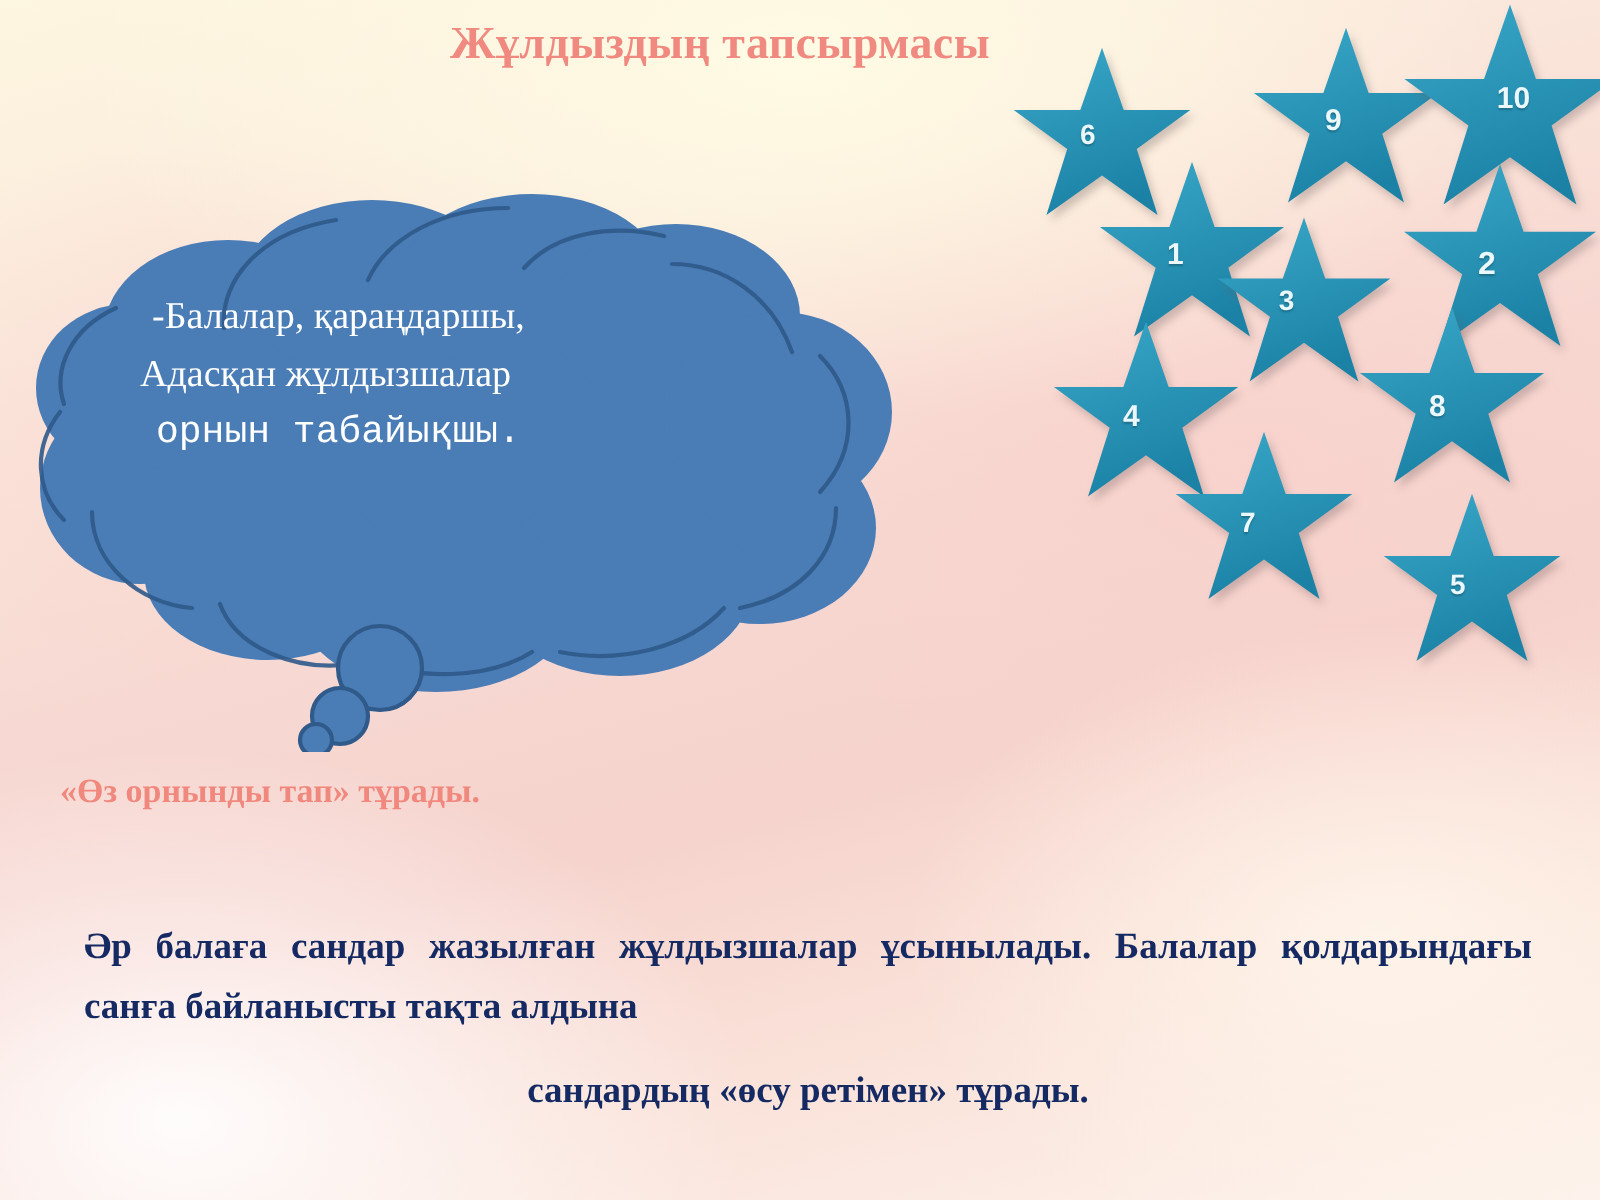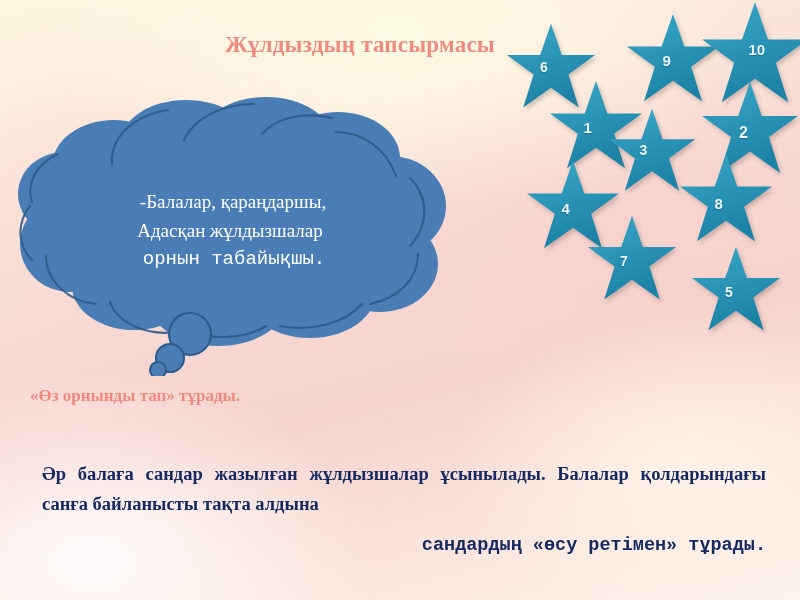--- a/index.html
+++ b/index.html
@@ -24,21 +24,21 @@
       radial-gradient(ellipse 520px 260px at 400px 30px, rgba(255,252,228,0.95) 0%, rgba(255,250,225,0.0) 70%),
       radial-gradient(ellipse 300px 200px at 120px 210px, rgba(250,212,205,0.55) 0%, rgba(250,212,205,0.0) 70%),
       radial-gradient(ellipse 420px 250px at 620px 230px, rgba(250,208,203,0.55) 0%, rgba(250,208,203,0.0) 72%),
       linear-gradient(165deg, #fdf6e0 0%, #fbe9dd 22%, #f7d8d2 46%, #f6d3cd 62%, #fae3da 80%, #fdf3ec 100%);
   }
 
   
   #title {
     position: absolute;
     left: 0;
-    top: 32px;
+    top: 9px;
     width: 720px;
     text-align: center;
     font-size: 23px;
     font-weight: bold;
     color: #f08a80;
     letter-spacing: 0.2px;
     z-index: 6;
     white-space: nowrap;
   }
 
@@ -50,26 +50,24 @@
     width: 430px;
     height: 280px;
     z-index: 4;
   }
   #bubble-wrap svg { display: block; }
   #bubble-text {
     position: absolute;
     left: 52px;
     top: 48px;
     width: 320px;
-    text-align: center;
     color: #ffffff;
     font-size: 19px;
     line-height: 29px;
     font-family: "Liberation Serif", "DejaVu Serif", serif;
-    margin-top: 43px;
   }
   #bubble-text .line { display: block; white-space: nowrap; }
   #bubble-text .line.l1 { padding-left: 6px; }
   #bubble-text .line.l4 { padding-left: 8px; font-family: Liberation Mono, monospace; }
 
   
   .star {
     position: absolute;
     z-index: 5;
     filter: drop-shadow(2px 3px 2px rgba(110,90,90,0.33));
@@ -103,21 +101,21 @@
     top: 447px;
     width: 748px;
     font-size: 18.5px;
     line-height: 30px;
     font-weight: bold;
     color: #152a63;
     text-align: justify;
     z-index: 6;
   }
   #body-text .para { margin: 12px; }
-  #body-text .last { text-align: right; font-family: Liberation Mono, monospace; }
+  #body-text .last { text-align: center; }
 </style>
 </head>
 <body>
 
 <div id="slide">
 
   <div id="title">Жұлдыздың тапсырмасы</div>
 
   <div id="bubble-wrap">
     <svg width="430" height="280" viewBox="0 0 430 280" xmlns="http://www.w3.org/2000/svg" aria-hidden="true">

